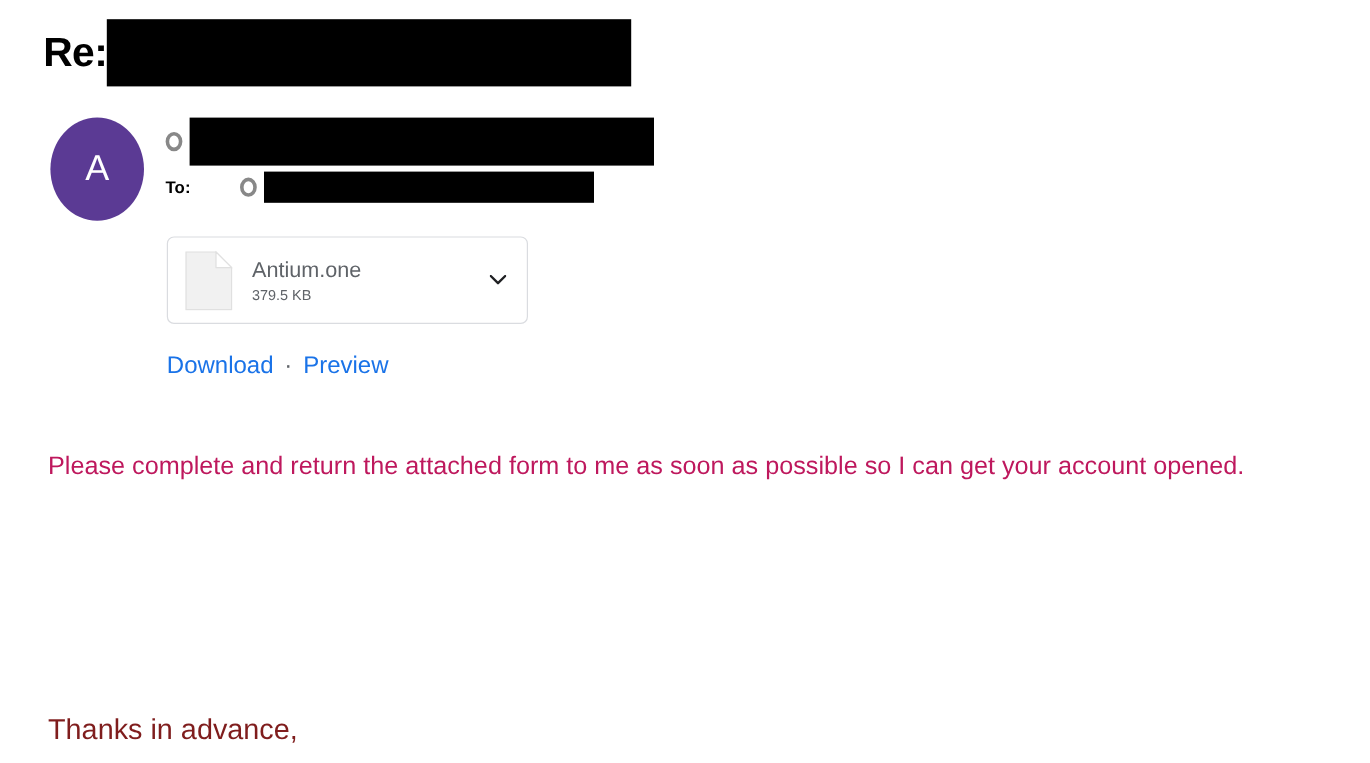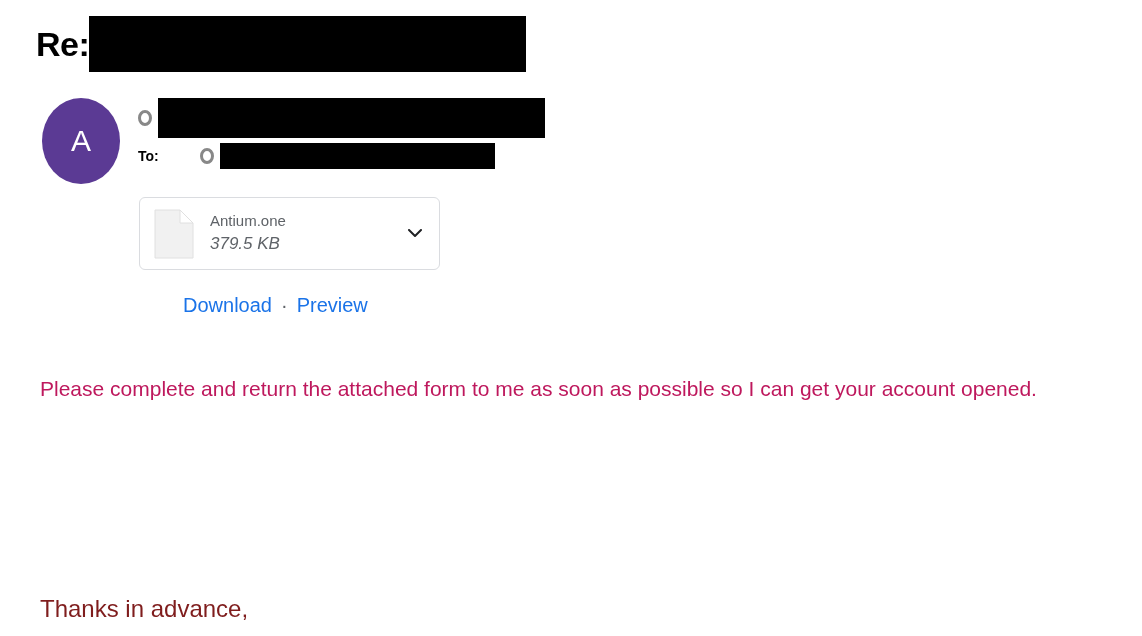--- a/index.html
+++ b/index.html
@@ -124,31 +124,30 @@
   }
   .file-icon svg { display: block; }
   .file-meta {
     display: flex;
     flex-direction: column;
     justify-content: center;
     flex: 1 1 auto;
     min-width: 0;
   }
   .file-name {
-    font-size: 15px;
+    font-size: 18px;
     color: #5f6368;
     line-height: 1.45;
     white-space: nowrap;
   }
   .file-size {
-    font-size: 17px;
+    font-size: 12px;
     color: #5f6368;
     line-height: 1.45;
     white-space: nowrap;
-    font-style: italic;
   }
   .card-chevron {
     flex: 0 0 auto;
     margin-right: 16px;
     color: #3c4043;
     font-size: 15px;
     line-height: 1;
     display: flex;
     align-items: center;
     justify-content: center;
@@ -158,21 +157,20 @@
 
   
   .attachment-actions {
     position: absolute;
     left: 139px;
     top: 295px;
     display: flex;
     align-items: center;
     font-size: 20px;
     line-height: 1;
-    margin-left: 44px;
   }
   .action-link {
     color: #1a73e8;
     text-decoration: none;
     cursor: pointer;
   }
   .action-separator {
     color: #5f6368;
     margin: 0 9px;
     font-size: 20px;

